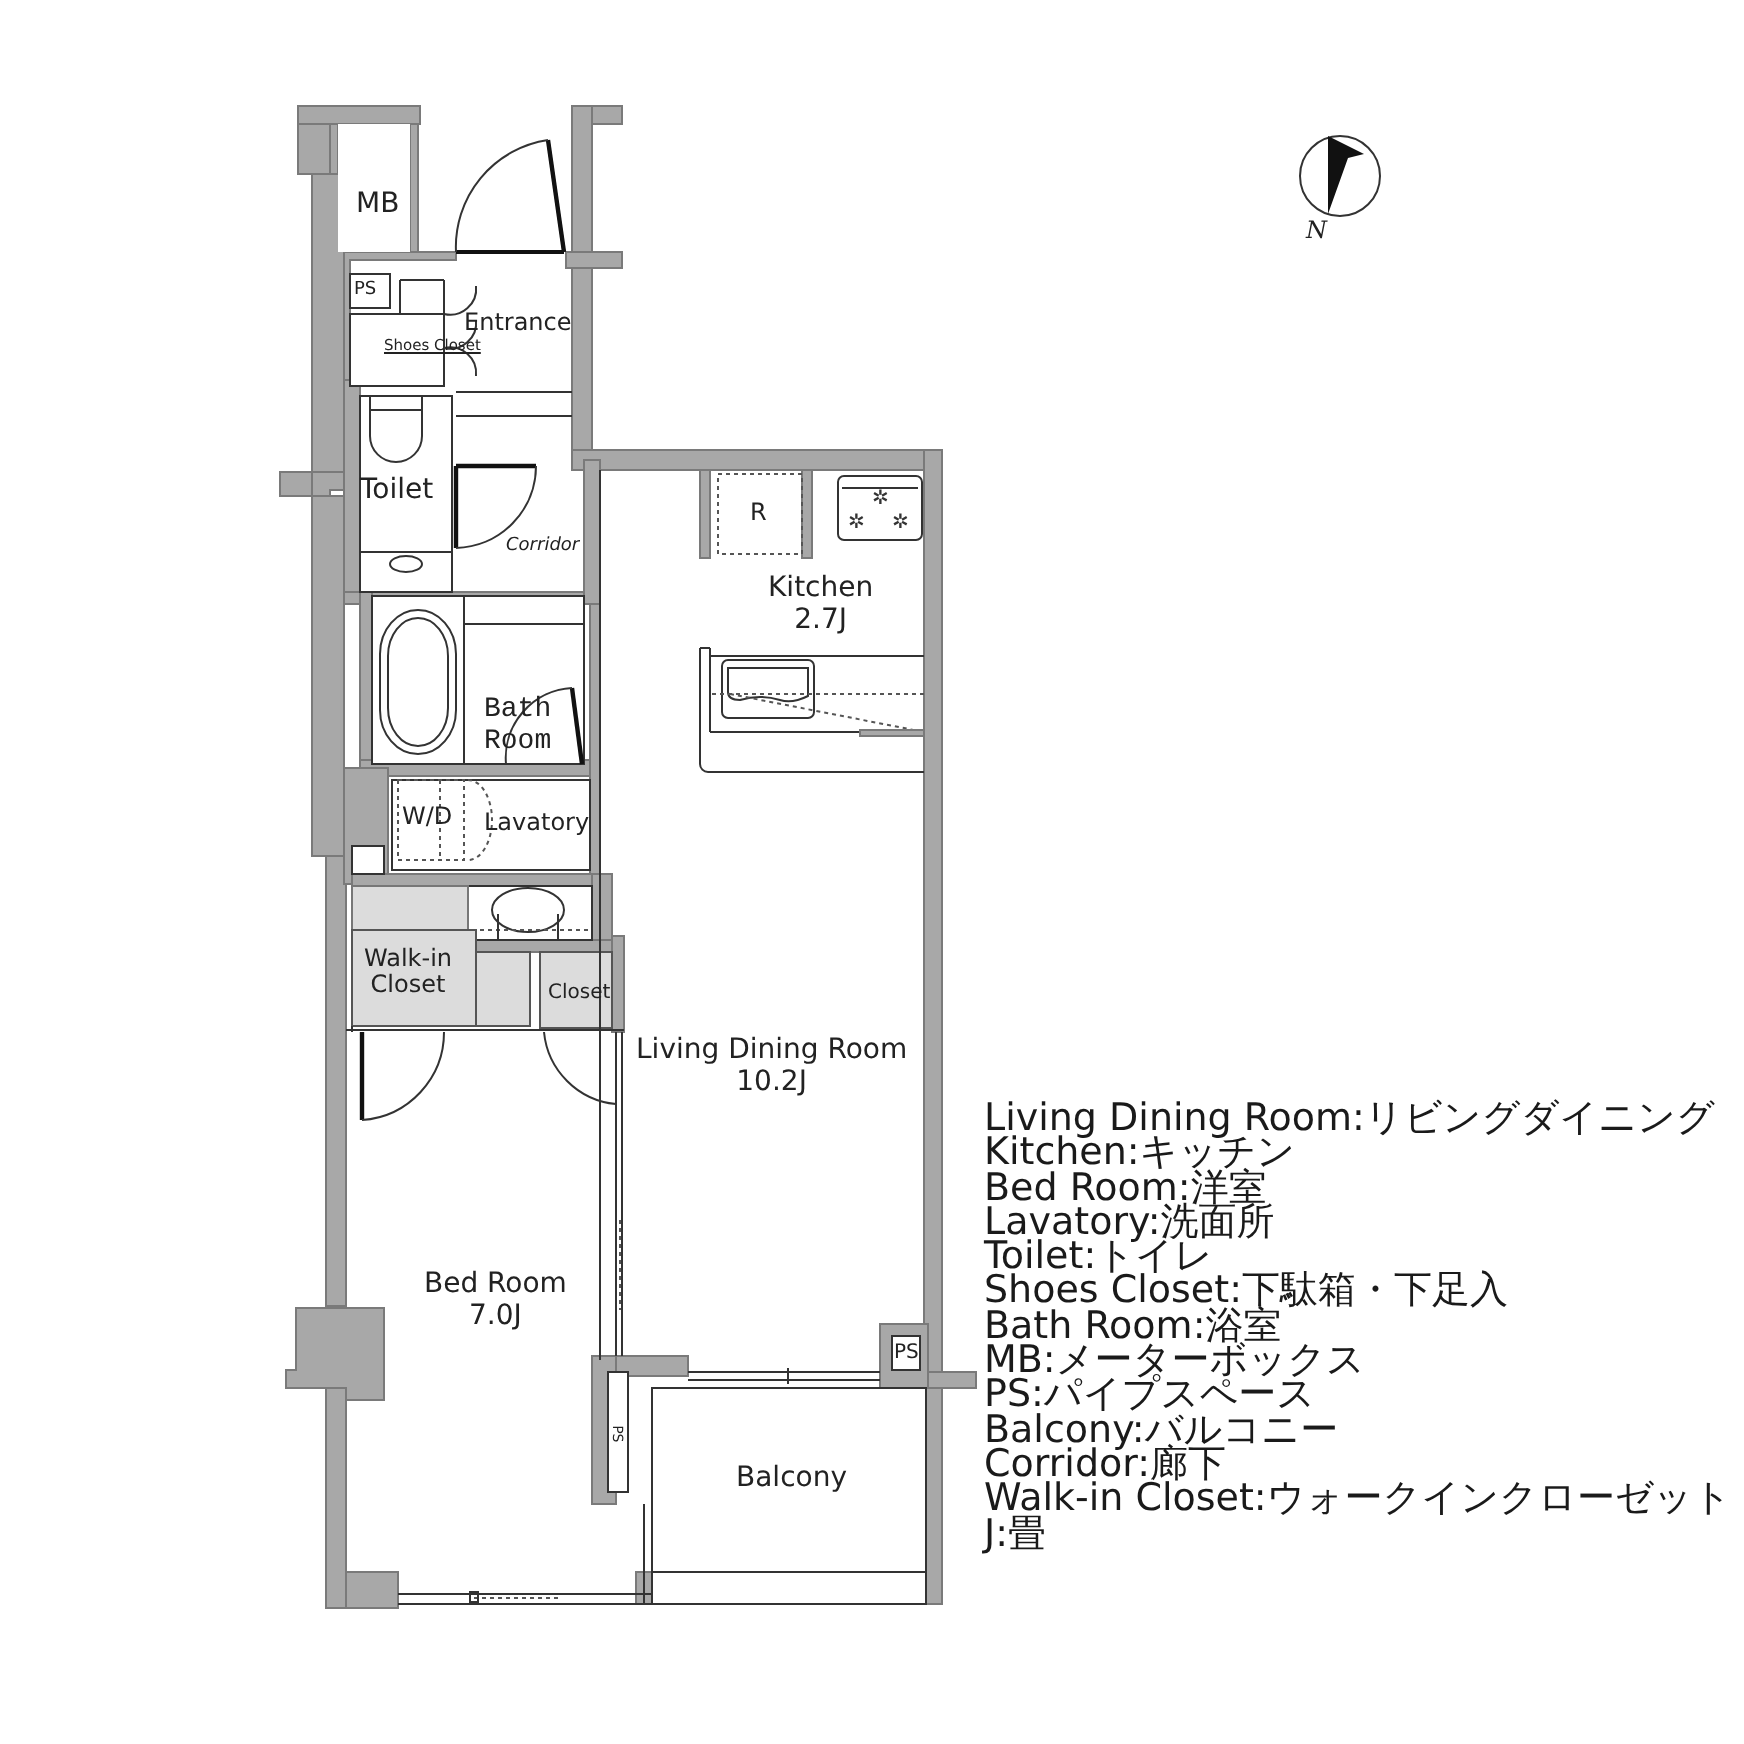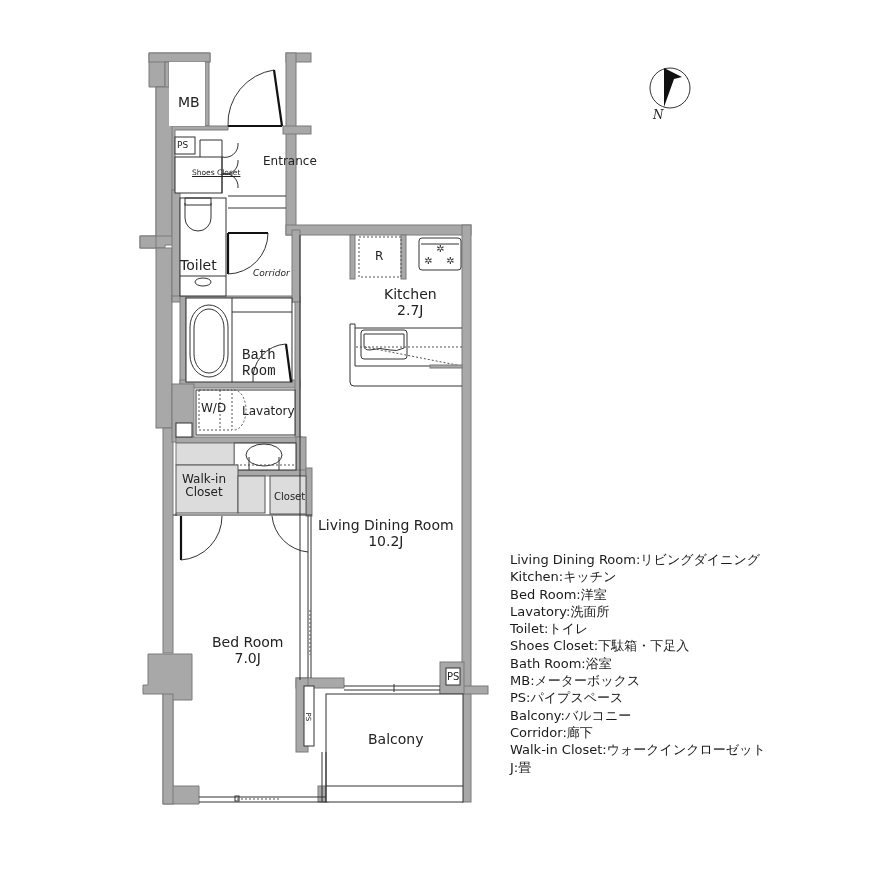--- a/index.html
+++ b/index.html
@@ -10,21 +10,21 @@
   .closet-fill { fill: #dcdcdc; stroke: #555; stroke-width: 1; }
   .line { fill: none; stroke: #333; stroke-width: 1; }
   .thick { fill: none; stroke: #111; stroke-width: 2.2; }
   .dot { fill: none; stroke: #555; stroke-width: 1; stroke-dasharray: 2 2; }
   .box { fill: #fff; stroke: #333; stroke-width: 1; }
   .lbl { position: absolute; white-space: nowrap; text-align: center; line-height: 1.12; color: #222; }
   .lbl.small { font-size: 9px; }
   .lbl.med { font-size: 12px; }
   .lbl.big { font-size: 14px; }
   .lbl.ps { font-size: 9px; }
-  #legend { position: absolute; left: 510px; top: 551px; font-size: 13px; line-height: 17.3px; color: #1a1a1a; }
+  #legend { position: absolute; left: 492px; top: 551px; font-size: 19px; line-height: 17.3px; color: #1a1a1a; }
   #legend div { white-space: nowrap; }
   #compass-n { position: absolute; left: 653px; top: 108px; font-size: 12px; font-style: italic; font-family: "DejaVu Serif", serif; }
 </style>
 </head>
 <body>
 
 <svg id="plan" viewBox="0 0 872 872" xmlns="http://www.w3.org/2000/svg">
 
   <g>
 
@@ -176,23 +176,23 @@
   <line class="line" x1="326" y1="752" x2="326" y2="802"></line>
 
   <g>
     <circle cx="670" cy="88" r="20" fill="none" stroke="#333" stroke-width="1"></circle>
     <path d="M664,68 L682,77 L674,79 L664,107 Z" fill="#111"></path>
   </g>
 </svg>
 
 <div class="lbl big" style="left:178px;top:95px;">MB</div>
 <div class="lbl ps" style="left:177px;top:140px;">PS</div>
-<div class="lbl med" style="left:232px;top:155px;margin-left:31px;">Entrance</div>
+<div class="lbl med" style="left:232px;top:155px;">Entrance</div>
 <div class="lbl small" style="left:192px;top:169px;font-size:7.5px;text-decoration:underline;">Shoes Closet</div>
-<div class="lbl big" style="left:180px;top:258px;text-align:right;">Toilet</div>
+<div class="lbl big" style="left:180px;top:238px;text-align:right;">Toilet</div>
 <div class="lbl small" style="left:253px;top:268px;font-style:italic;">Corridor</div>
 <div class="lbl big" style="left:242px;top:348px;font-family:Liberation Mono, monospace;">
   <div>Bath</div>
   <div>Room</div>
 </div>
 <div class="lbl med" style="left:201px;top:402px;">W/D</div>
 <div class="lbl med" style="left:242px;top:405px;">Lavatory</div>
 <div class="lbl med" style="left:182px;top:473px;">
   <div>Walk-in</div>
   <div>Closet</div>

